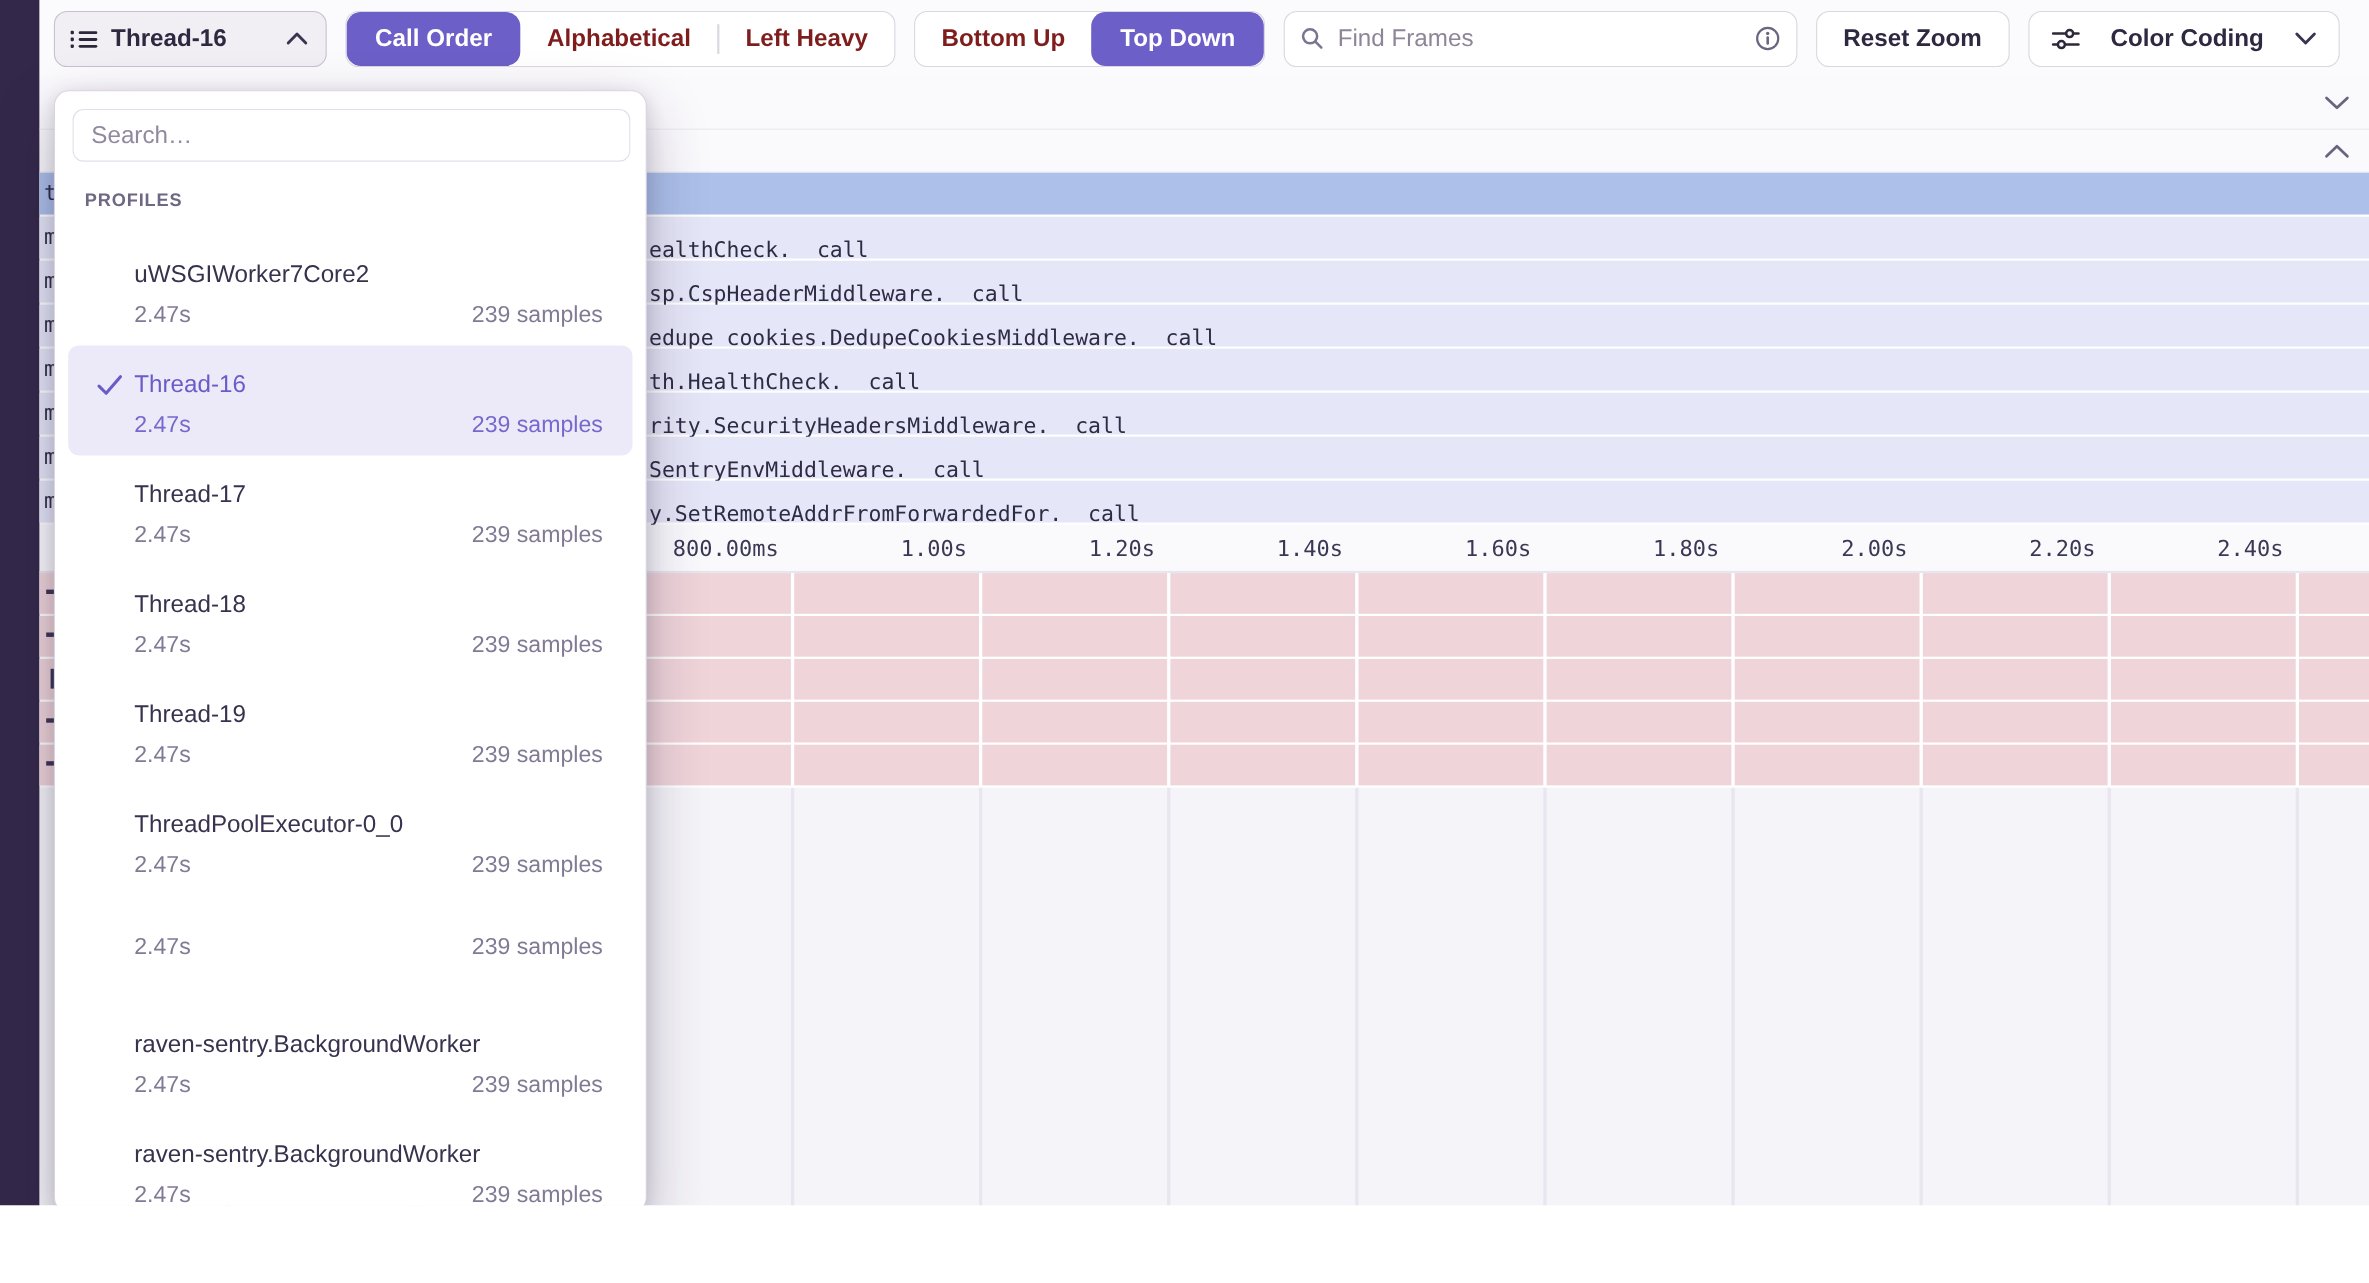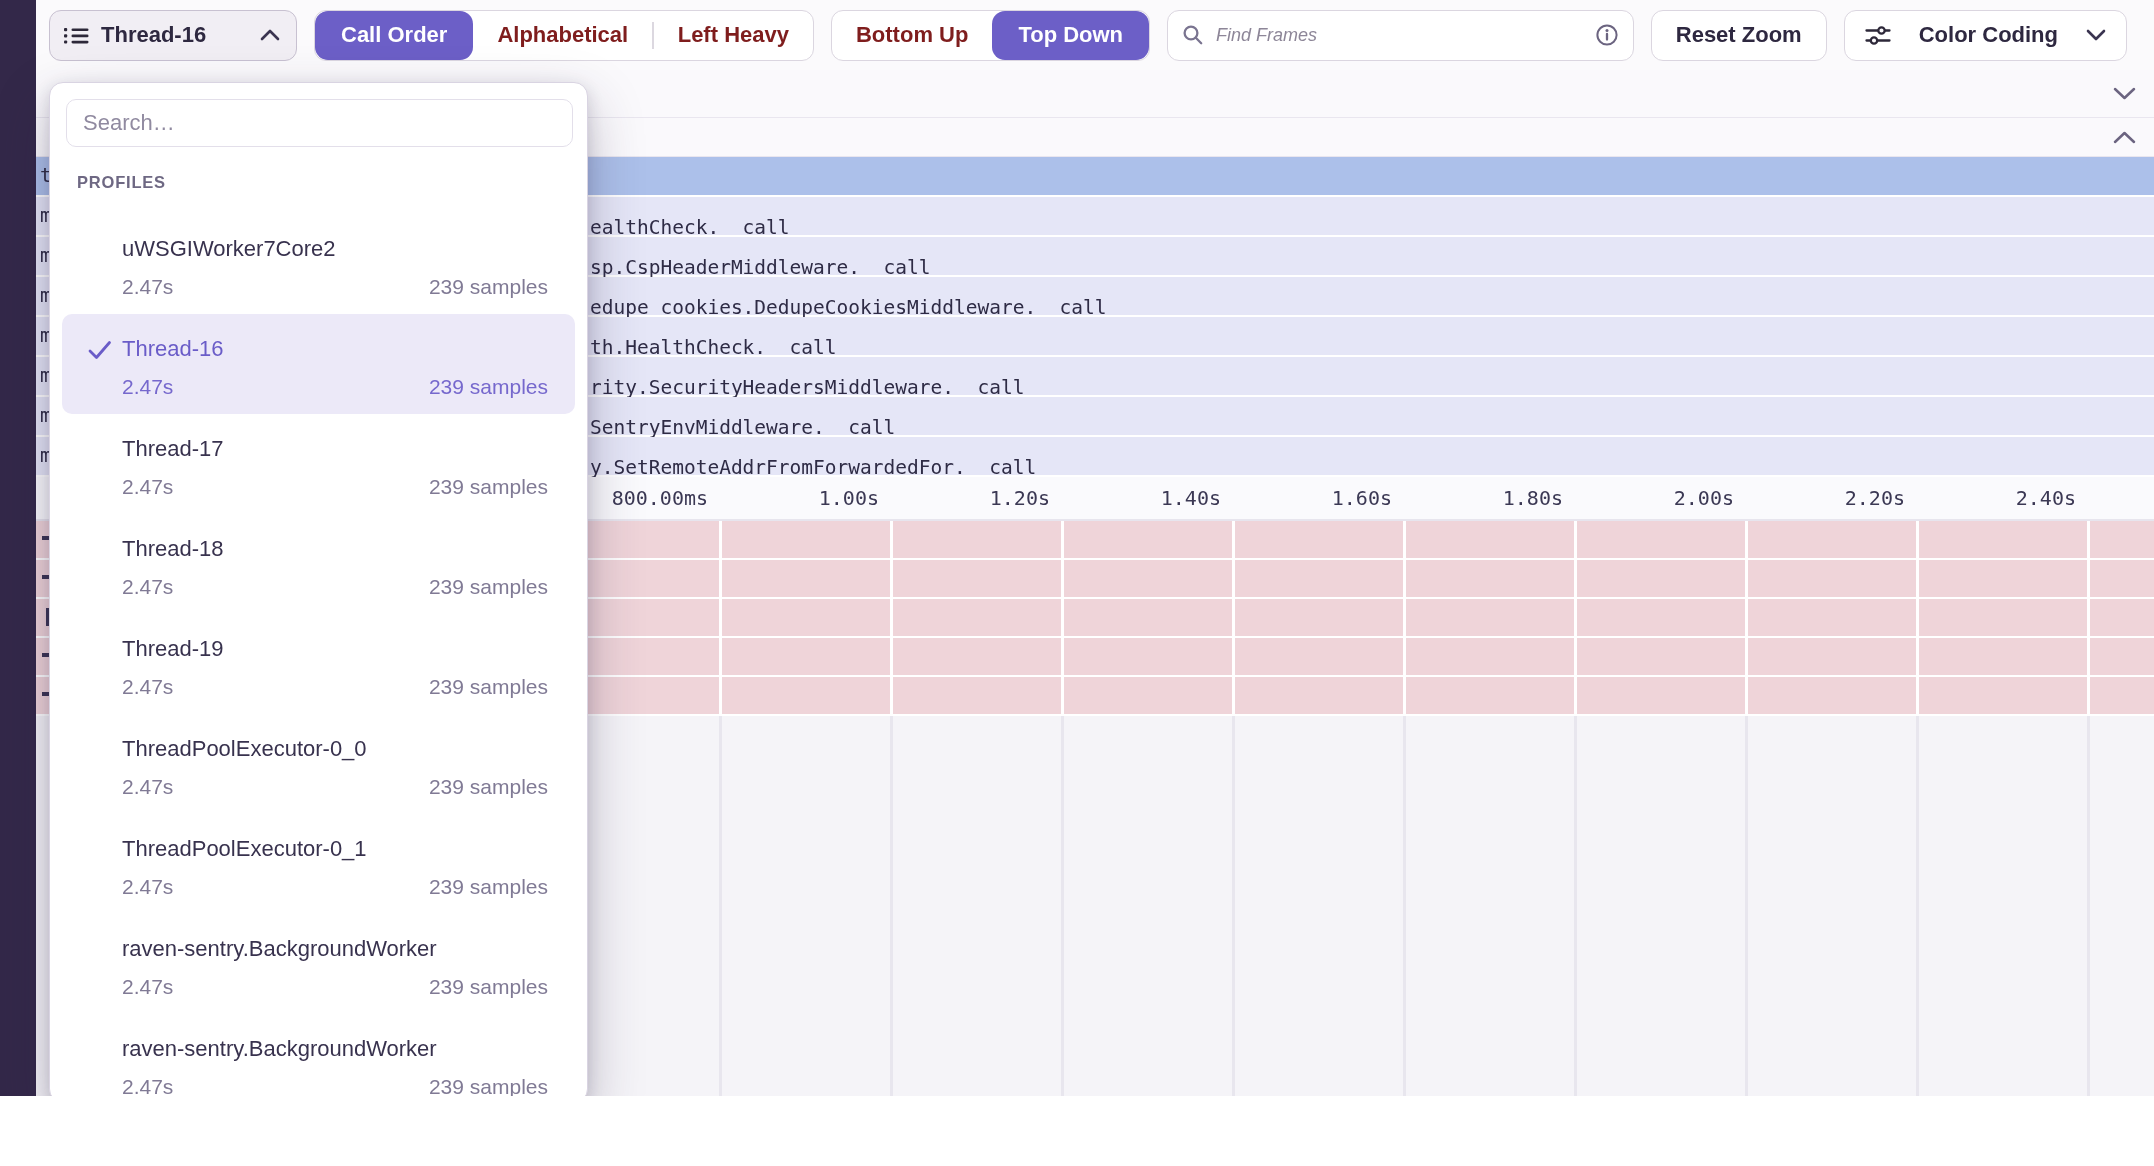--- a/index.html
+++ b/index.html
@@ -17,22 +17,22 @@
   .thread-btn{background:#F1EEF4;border-color:#C8C1D1;width:248px;padding:0 16px 0 14px;gap:12px;}
   .thread-btn .grow{flex:1;}
   .segmented{height:51px;box-sizing:border-box;border:1.5px solid #DBD6E0;border-radius:12px;background:#fff;
              display:flex;align-items:stretch;overflow:hidden;}
   .seg-item{display:flex;align-items:center;padding:0 24px;font-size:22px;font-weight:600;color:#7f1d1d;}
   .seg-pill{display:flex;align-items:center;padding:0 26px;font-size:22px;font-weight:700;color:#fff;
             background:#6C5FC7;border-radius:13px;}
   .seg-divider{width:1.5px;background:#DCD8E0;margin:11px 0;}
   .searchbox{flex:1;height:51px;box-sizing:border-box;border:1.5px solid #DBD6E0;border-radius:12px;background:#fff;
              display:flex;align-items:center;padding:0 14px 0 14px;gap:10px;}
-  .searchbox input{flex:1;border:none;outline:none;font-size:18px;color:#701a75;background:transparent;
-                   font-family:"Liberation Sans",sans-serif;font-style:italic;}
+  .searchbox input{flex:1;border:none;outline:none;font-size:22px;color:#701a75;background:transparent;
+                   font-family:"Liberation Sans",sans-serif;}
   .searchbox input::placeholder{color:#8D8698;}
   .reset-btn{padding:0 24px;}
   .color-btn{padding:0 20px;gap:28px;}
   .icon{display:inline-flex;align-items:center;justify-content:center;}
 
   
   .subbar{position:absolute;left:36px;width:2118px;background:#FAF9FC;border-bottom:1.5px solid #E9E6EF;
           box-sizing:border-box;display:flex;align-items:center;justify-content:flex-end;padding-right:18px;}
   .subbar1{top:70px;height:48px;}
   .subbar2{top:118px;height:39px;}
@@ -321,21 +321,20 @@
 
       <div class="pitem">
         <div class="iname">ThreadPoolExecutor-0_0</div>
         <div class="isub">
             <span>2.47s</span>
             <span>239 samples</span>
           </div>
       </div>
 
       <div class="pitem">
-        <div class="iname">ThreadPoolExecutor-0_1</div>
         <div class="isub">
             <span>2.47s</span>
             <span>239 samples</span>
           </div>
       </div>
 
       <div class="pitem">
         <div class="iname">raven-sentry.BackgroundWorker</div>
         <div class="isub">
             <span>2.47s</span>

